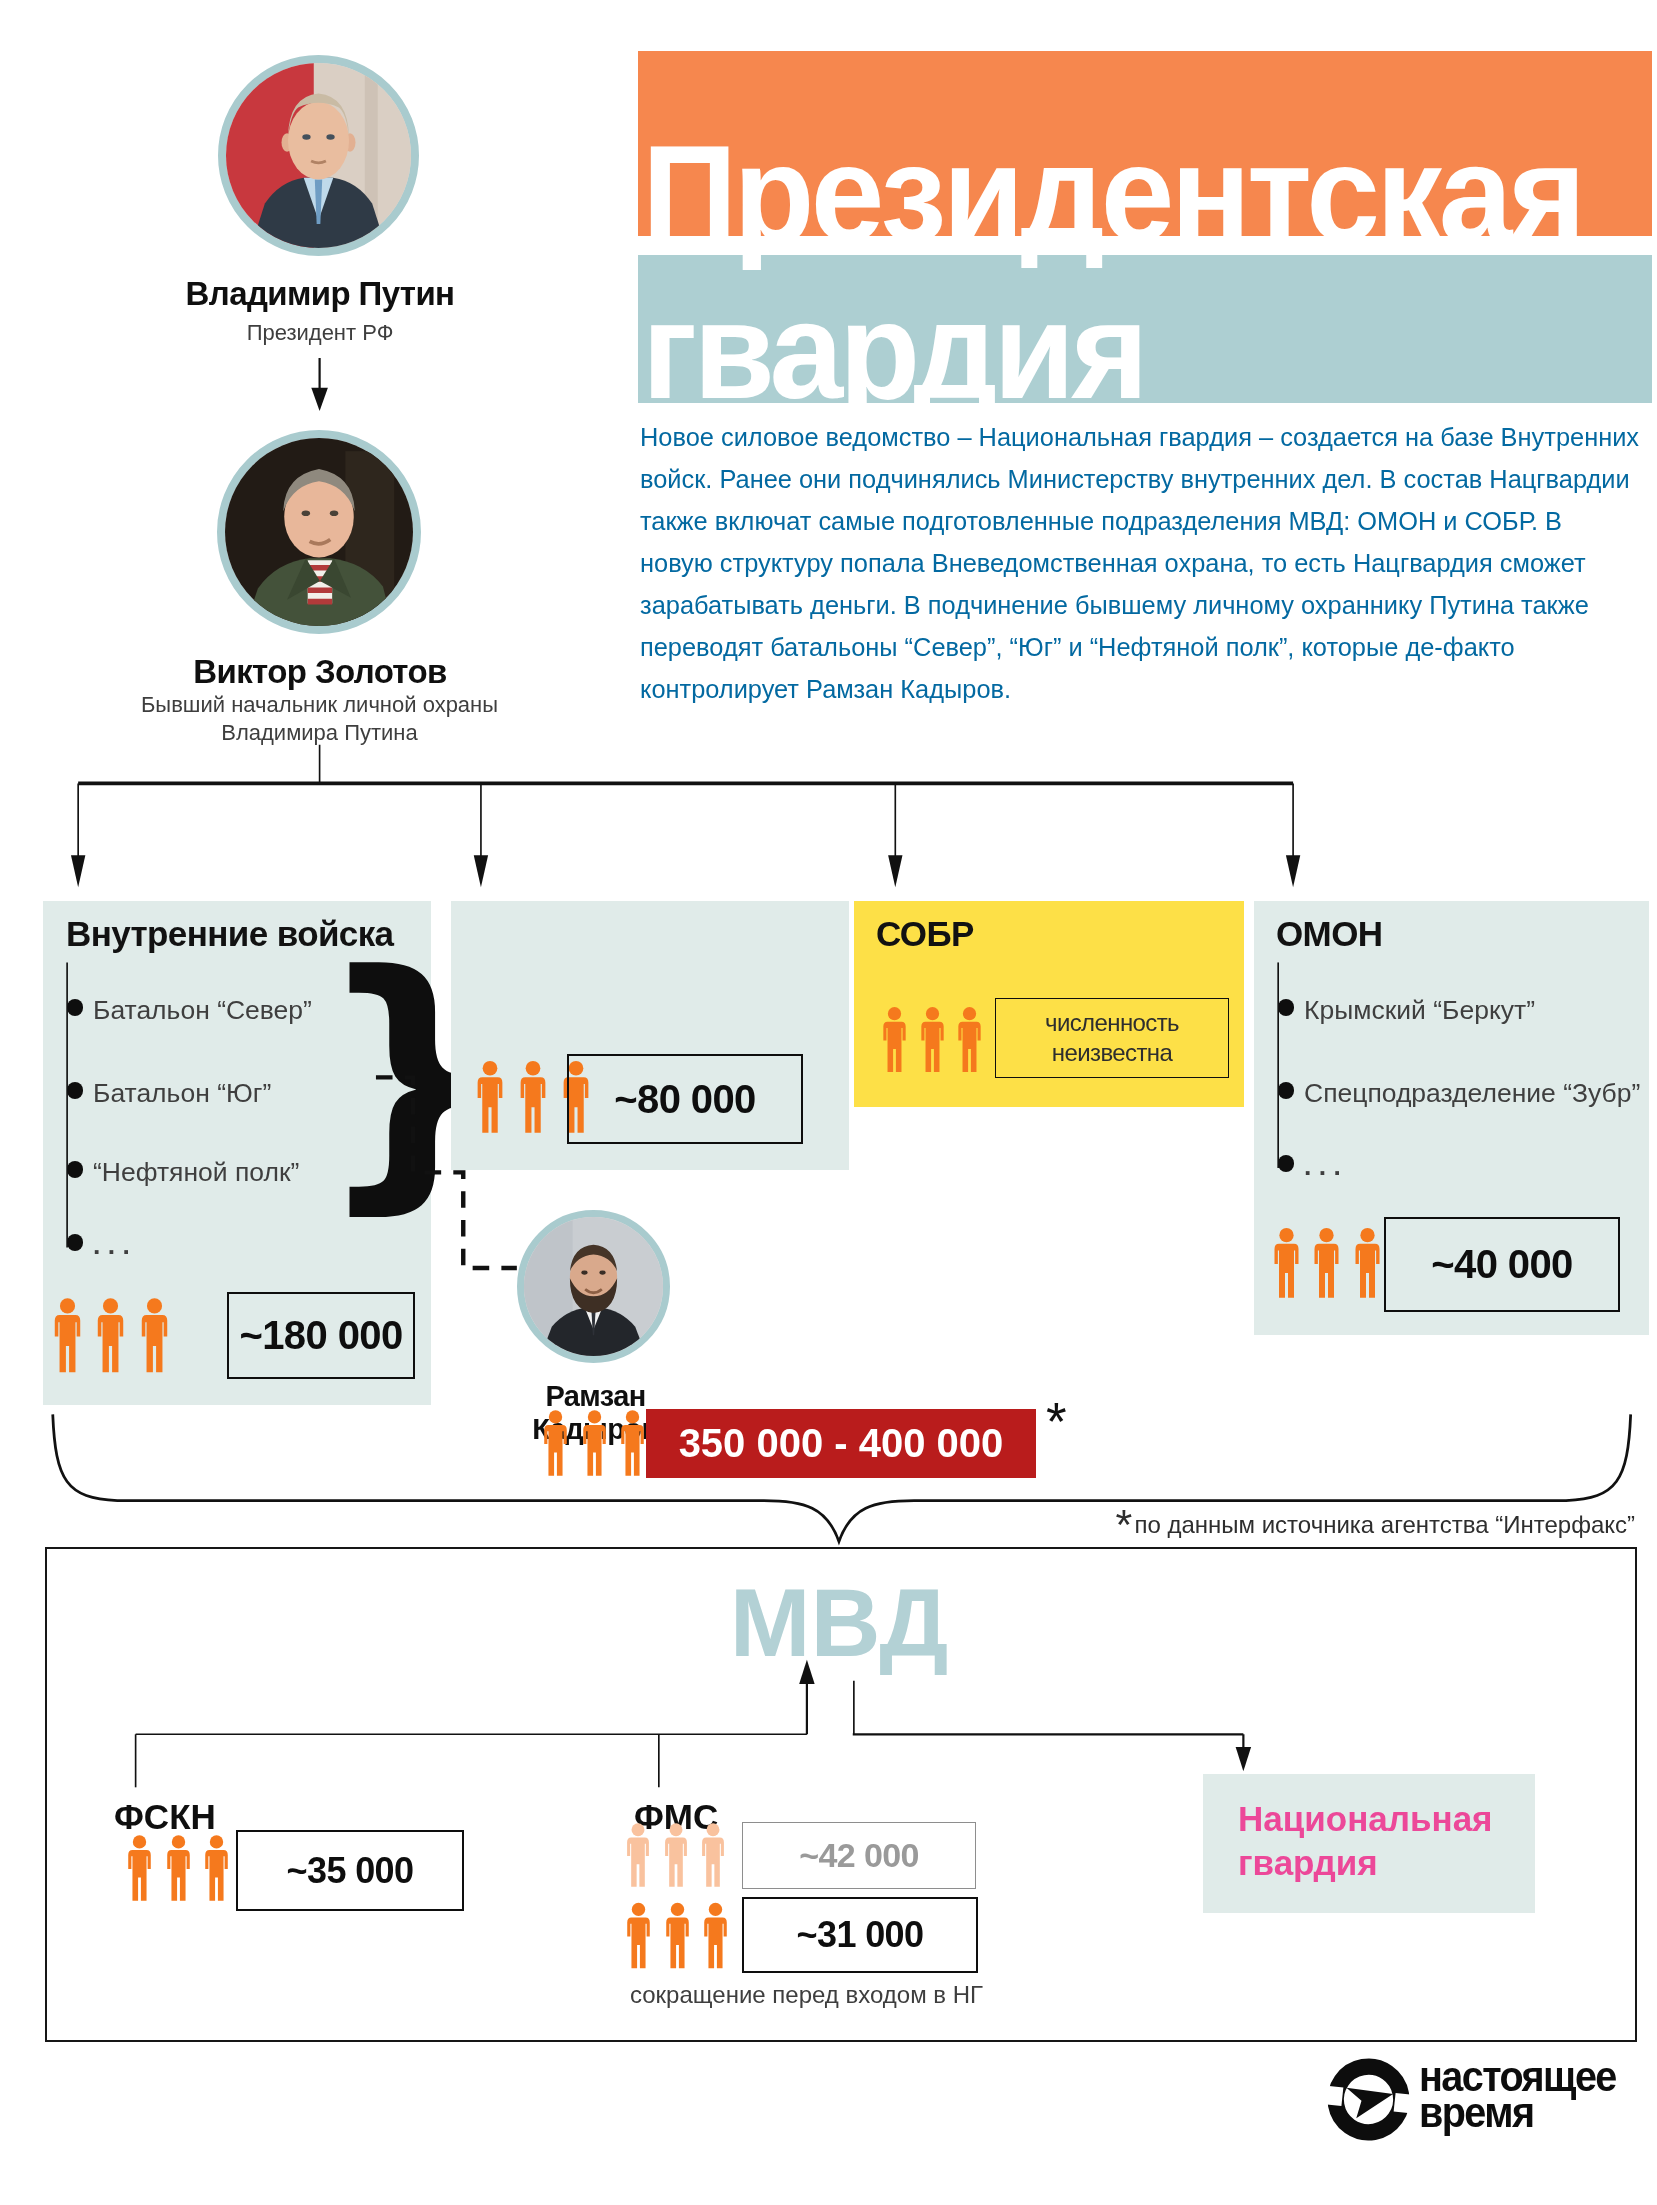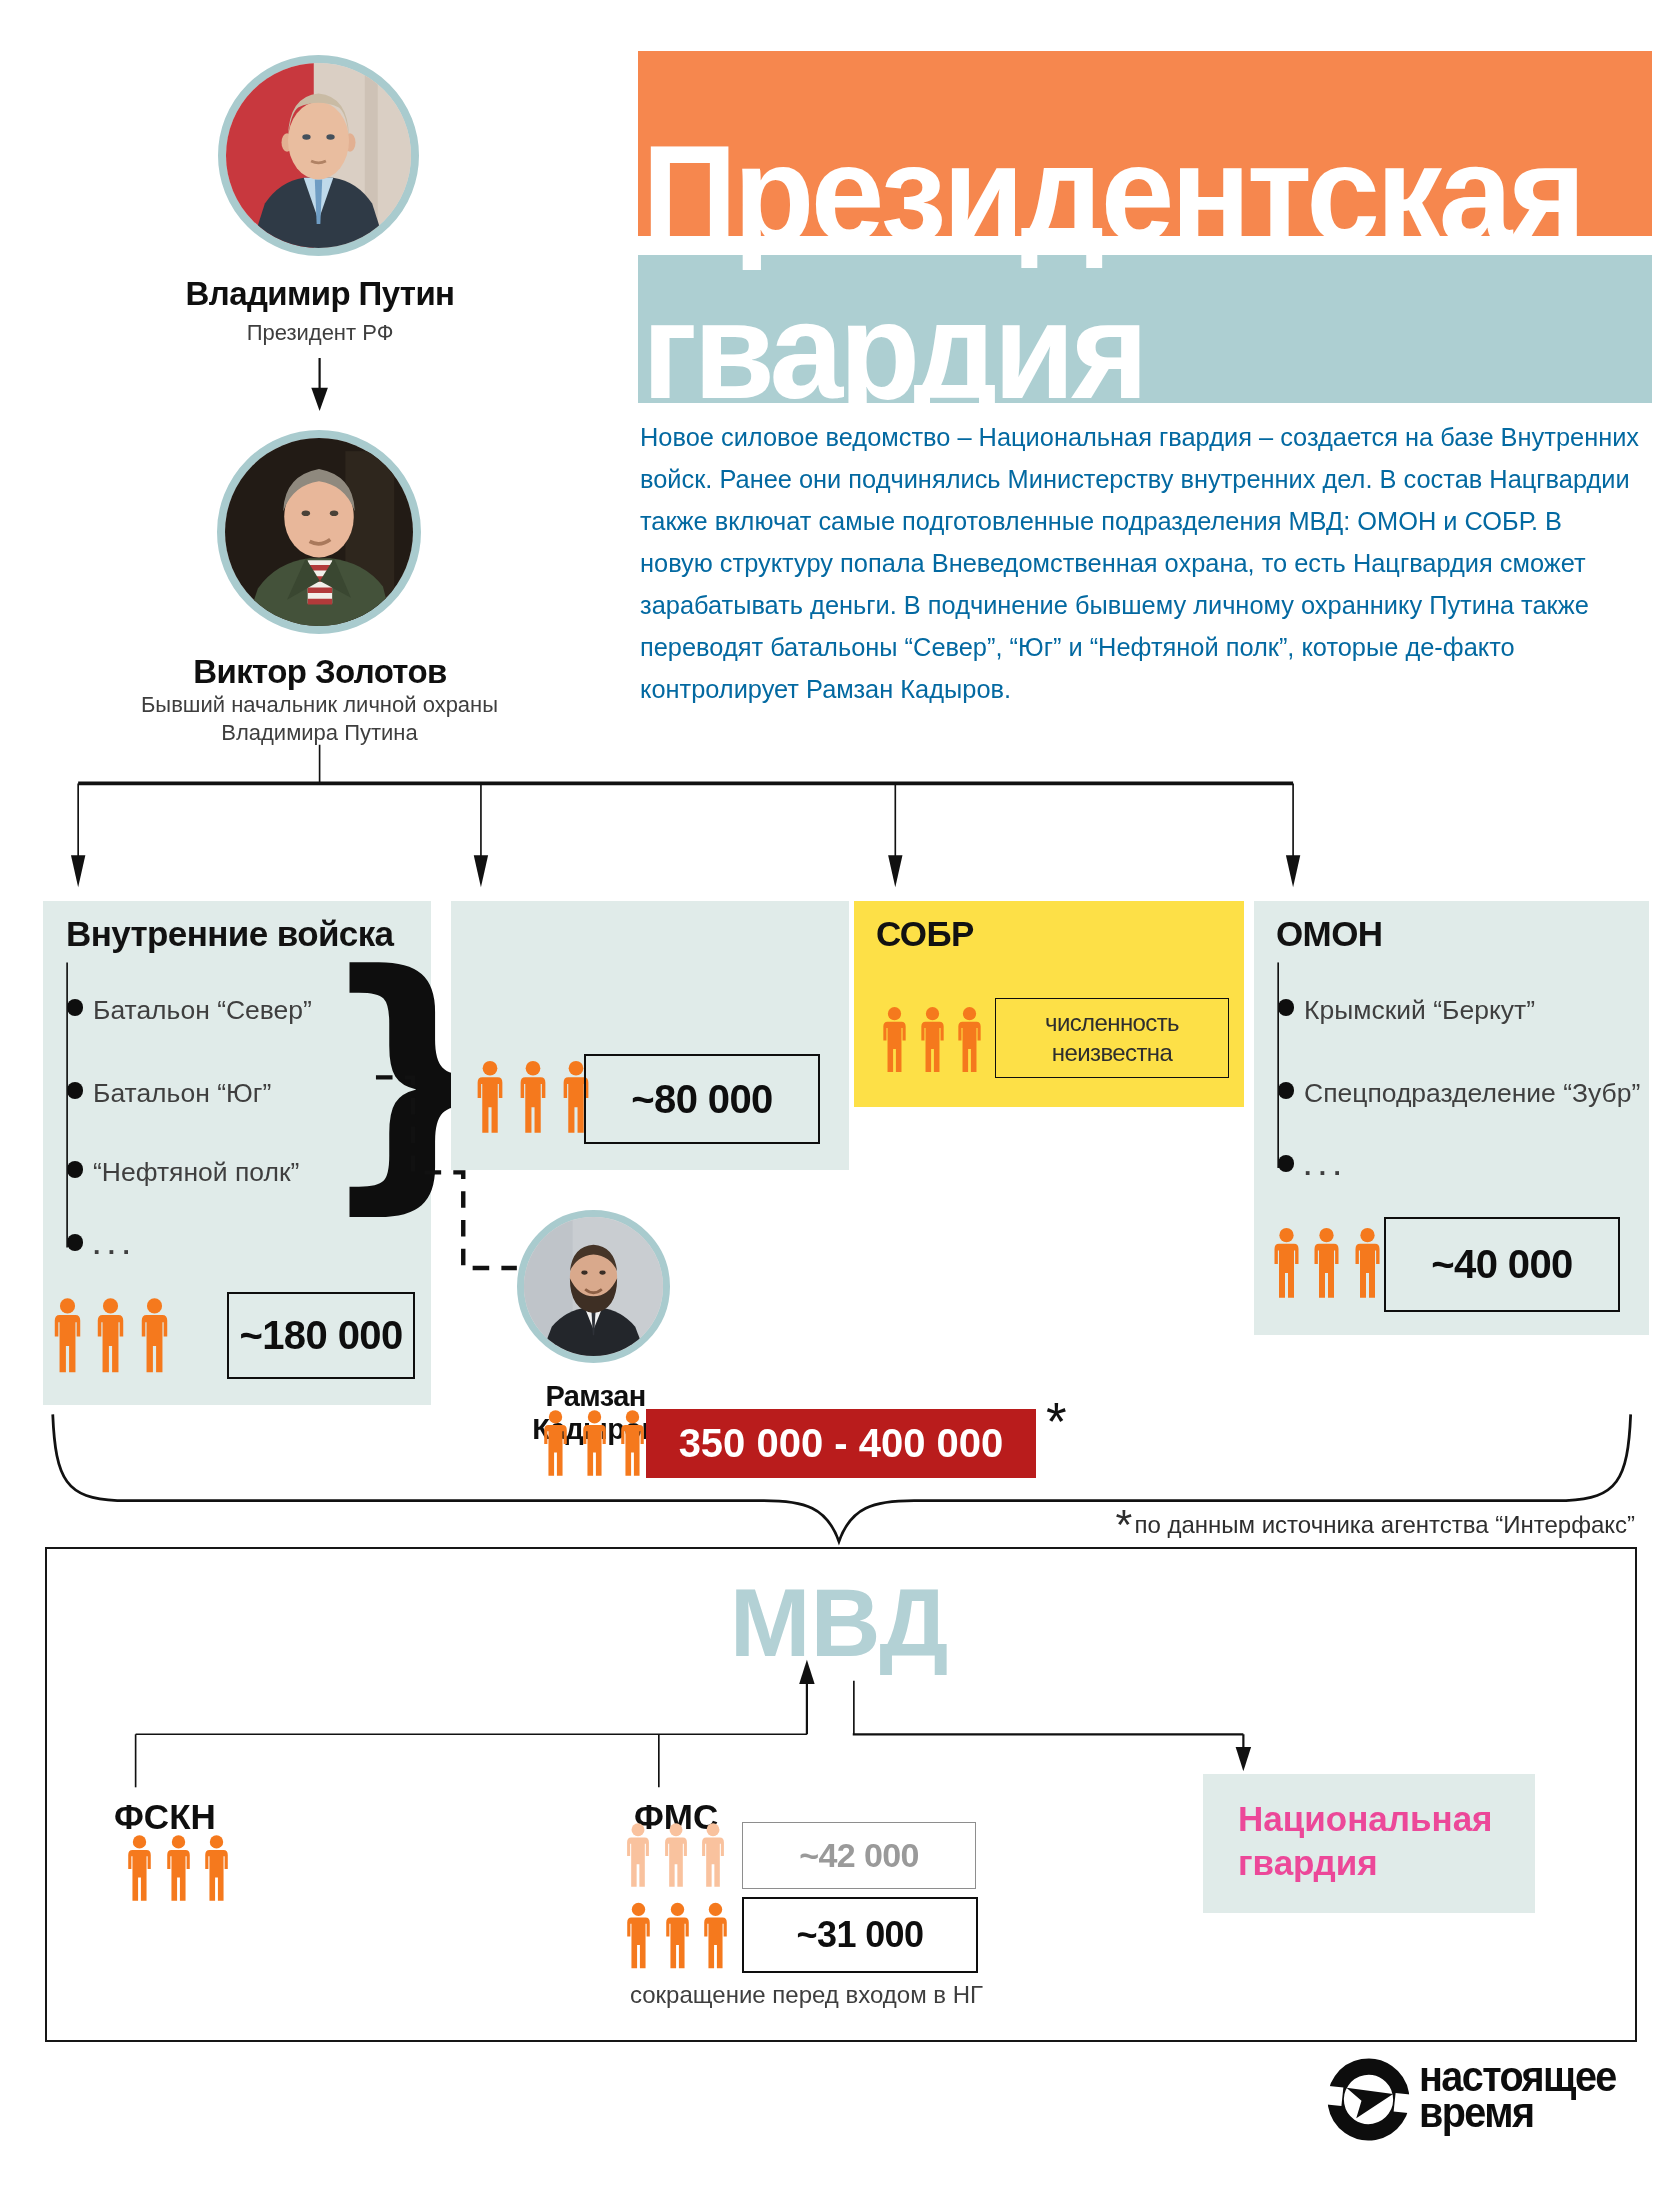--- a/index.html
+++ b/index.html
@@ -136,21 +136,21 @@
       <svg width="34" height="76" viewBox="0 0 44 96" fill="#F5791D">
           <use href="#person-glyph"></use>
         </svg>
       <svg width="34" height="76" viewBox="0 0 44 96" fill="#F5791D">
           <use href="#person-glyph"></use>
         </svg>
       <svg width="34" height="76" viewBox="0 0 44 96" fill="#F5791D">
           <use href="#person-glyph"></use>
         </svg>
     </div>
-    <div class="count-box" style="left:133px;top:153px;width:232px;height:86px">~80 000</div>
+    <div class="count-box" style="left:116px;top:153px;width:232px;height:86px">~80 000</div>
   </div>
 
   <div class="unit-box" style="left:854px;top:901px;width:390px;height:206px;background:#fde047">
     <div class="unit-title" style="left:22px;top:12px">СОБР</div>
     <div class="icons-row" style="left:25px;top:106px;gap:6.6px">
       <svg width="31" height="67" viewBox="0 0 44 96" fill="#F5791D">
           <use href="#person-glyph"></use>
         </svg>
       <svg width="31" height="67" viewBox="0 0 44 96" fill="#F5791D">
           <use href="#person-glyph"></use>
@@ -221,20 +221,21 @@
     <svg width="31" height="72" viewBox="0 0 44 96" fill="#F5791D">
         <use href="#person-glyph"></use>
       </svg>
     <svg width="31" height="72" viewBox="0 0 44 96" fill="#F5791D">
         <use href="#person-glyph"></use>
       </svg>
     <svg width="31" height="72" viewBox="0 0 44 96" fill="#F5791D">
         <use href="#person-glyph"></use>
       </svg>
   </div>
+  <div class="count-box" style="left:236px;top:1830px;width:224px;height:77px;border-width:2.2px;font-size:36px">~35 000</div>
 
   <div class="agency-label" style="left:634px;top:1797px">ФМС</div>
   <div class="icons-row" style="left:623px;top:1821px;gap:7.7px">
     <svg width="30" height="70" viewBox="0 0 44 96" fill="#F9C29E">
         <use href="#person-glyph"></use>
       </svg>
     <svg width="30" height="70" viewBox="0 0 44 96" fill="#F9C29E">
         <use href="#person-glyph"></use>
       </svg>
     <svg width="30" height="70" viewBox="0 0 44 96" fill="#F9C29E">

